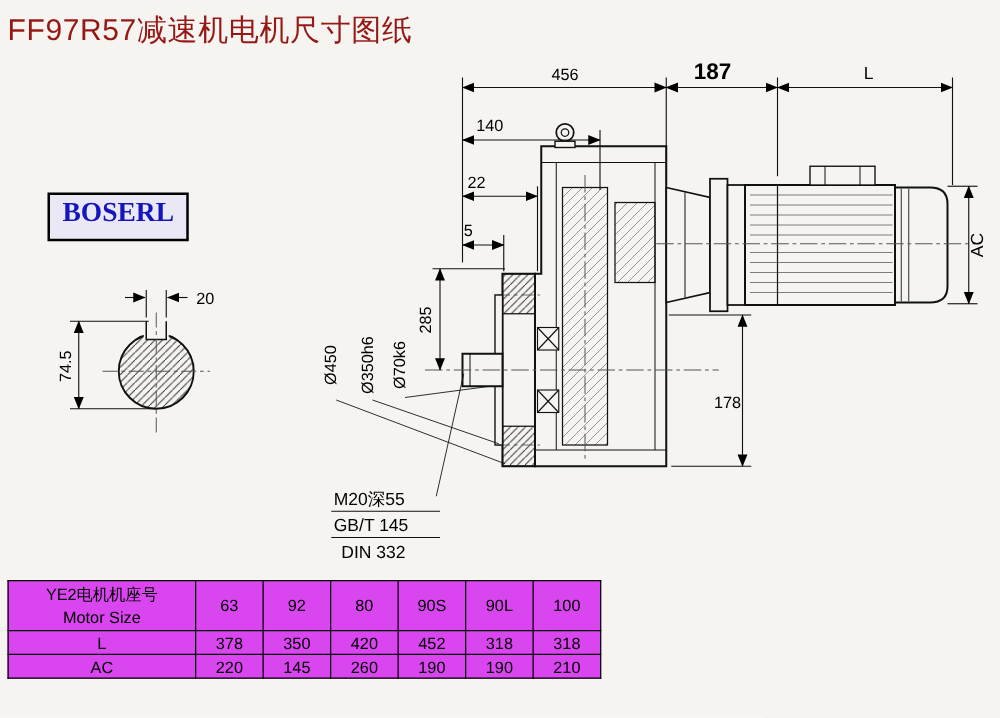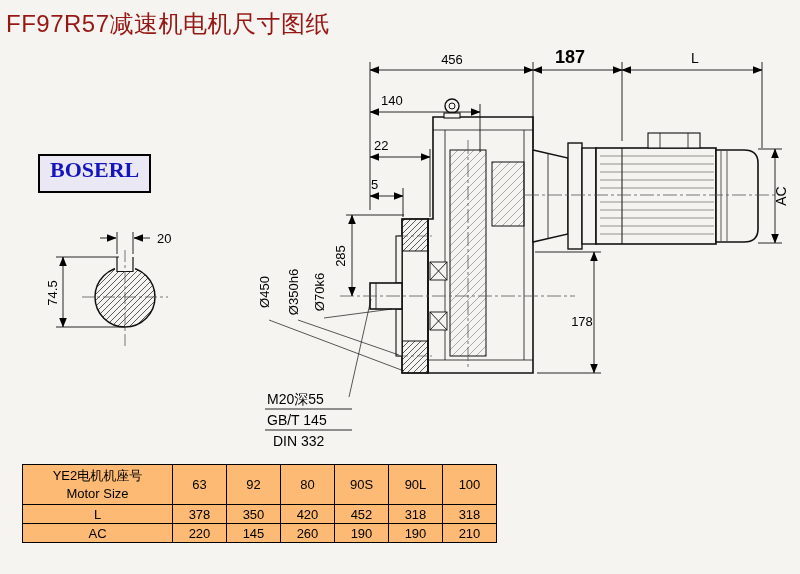--- a/index.html
+++ b/index.html
@@ -4,21 +4,21 @@
 <style>
   * { margin:0; padding:0; box-sizing:border-box; }
   html,body { width:800px; height:574px; }
   body { font-family:"Liberation Sans","DejaVu Sans",sans-serif; background:#ffffff; }
   .page { position:relative; width:800px; height:574px; background:#f5f4f0; overflow:hidden; }
   .title { position:absolute; left:6px; top:8px; font-size:24px; font-weight:normal; color:#951815; letter-spacing:.5px; white-space:nowrap; }
   .brand { position:absolute; left:38px; top:106px; border:2px solid #000; background:#eae8f5; color:#1515bd;
            font-family:"Liberation Serif","DejaVu Serif",serif; font-weight:bold; font-size:22px; padding:1px 10px 8px;margin-top:48px; }
   svg.drawing { position:absolute; left:0; top:0; }
   svg text { font-family:"Liberation Sans","DejaVu Sans",sans-serif; fill:#000; }
-  table.spec { position:absolute; left:22px; top:464px; border-collapse:collapse; table-layout:fixed; background:#fdba74; }
+  table.spec { position:absolute; left:6px; top:464px; border-collapse:collapse; table-layout:fixed; background:#d946ef; }
   .spec td { border:1px solid #000; text-align:center; vertical-align:middle; font-size:13px; height:19px; padding:0 2px; color:#000; }
   .spec td.hd { height:40px; line-height:1.35; }
 </style>
 </head>
 <body>
 
 <div class="page">
 
   <svg class="drawing" width="800" height="460" viewBox="0 0 800 460">
     <defs>

